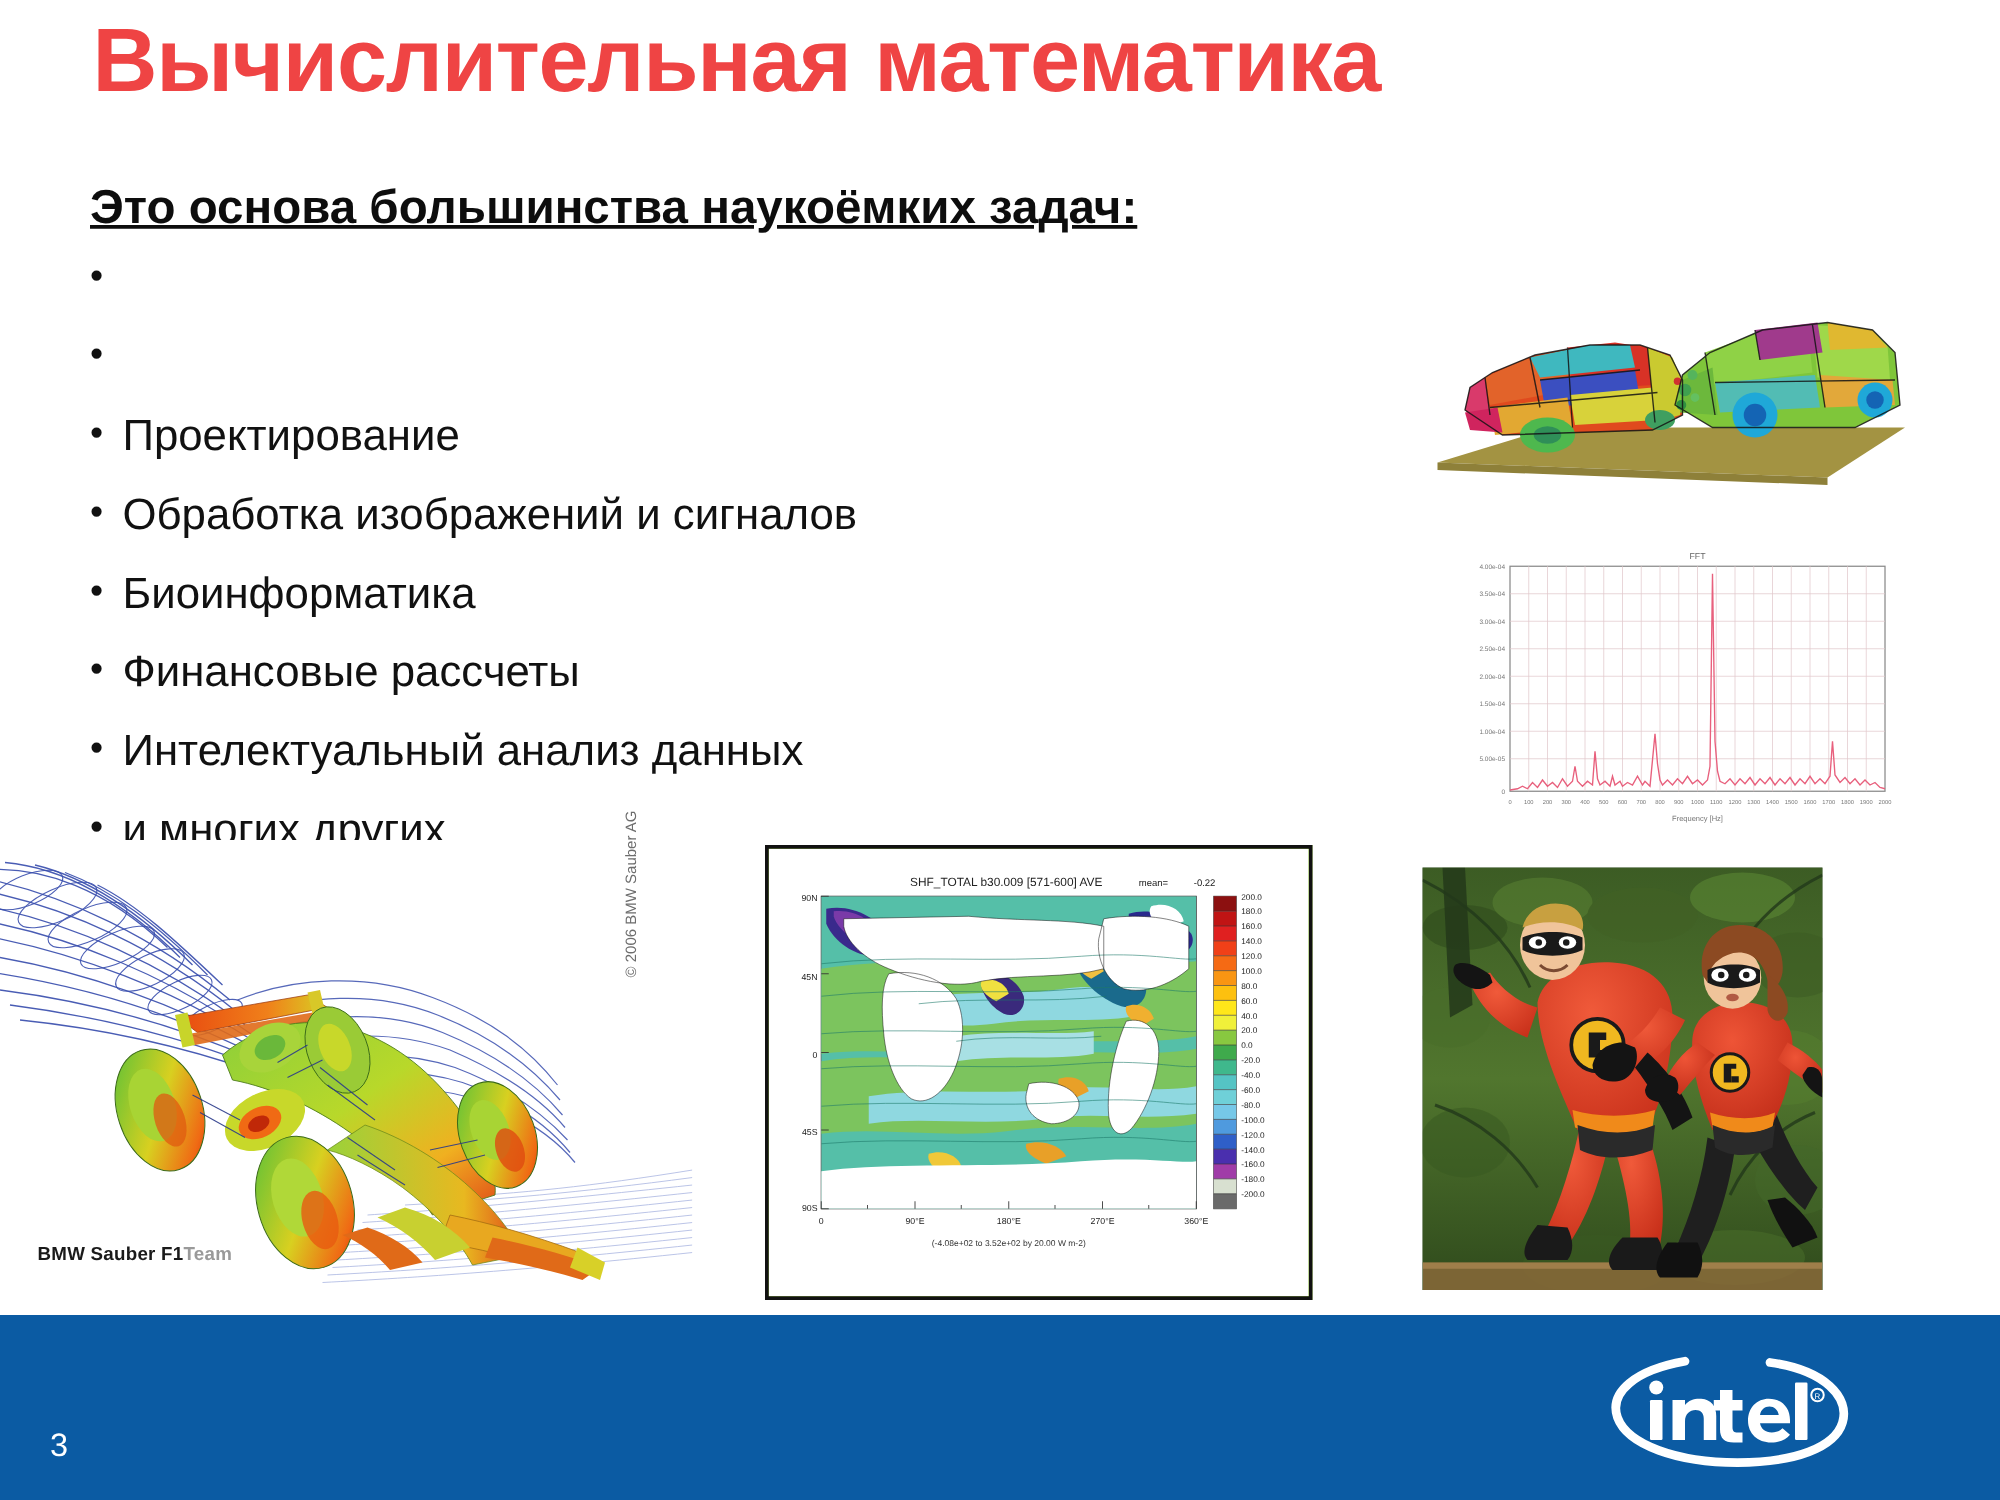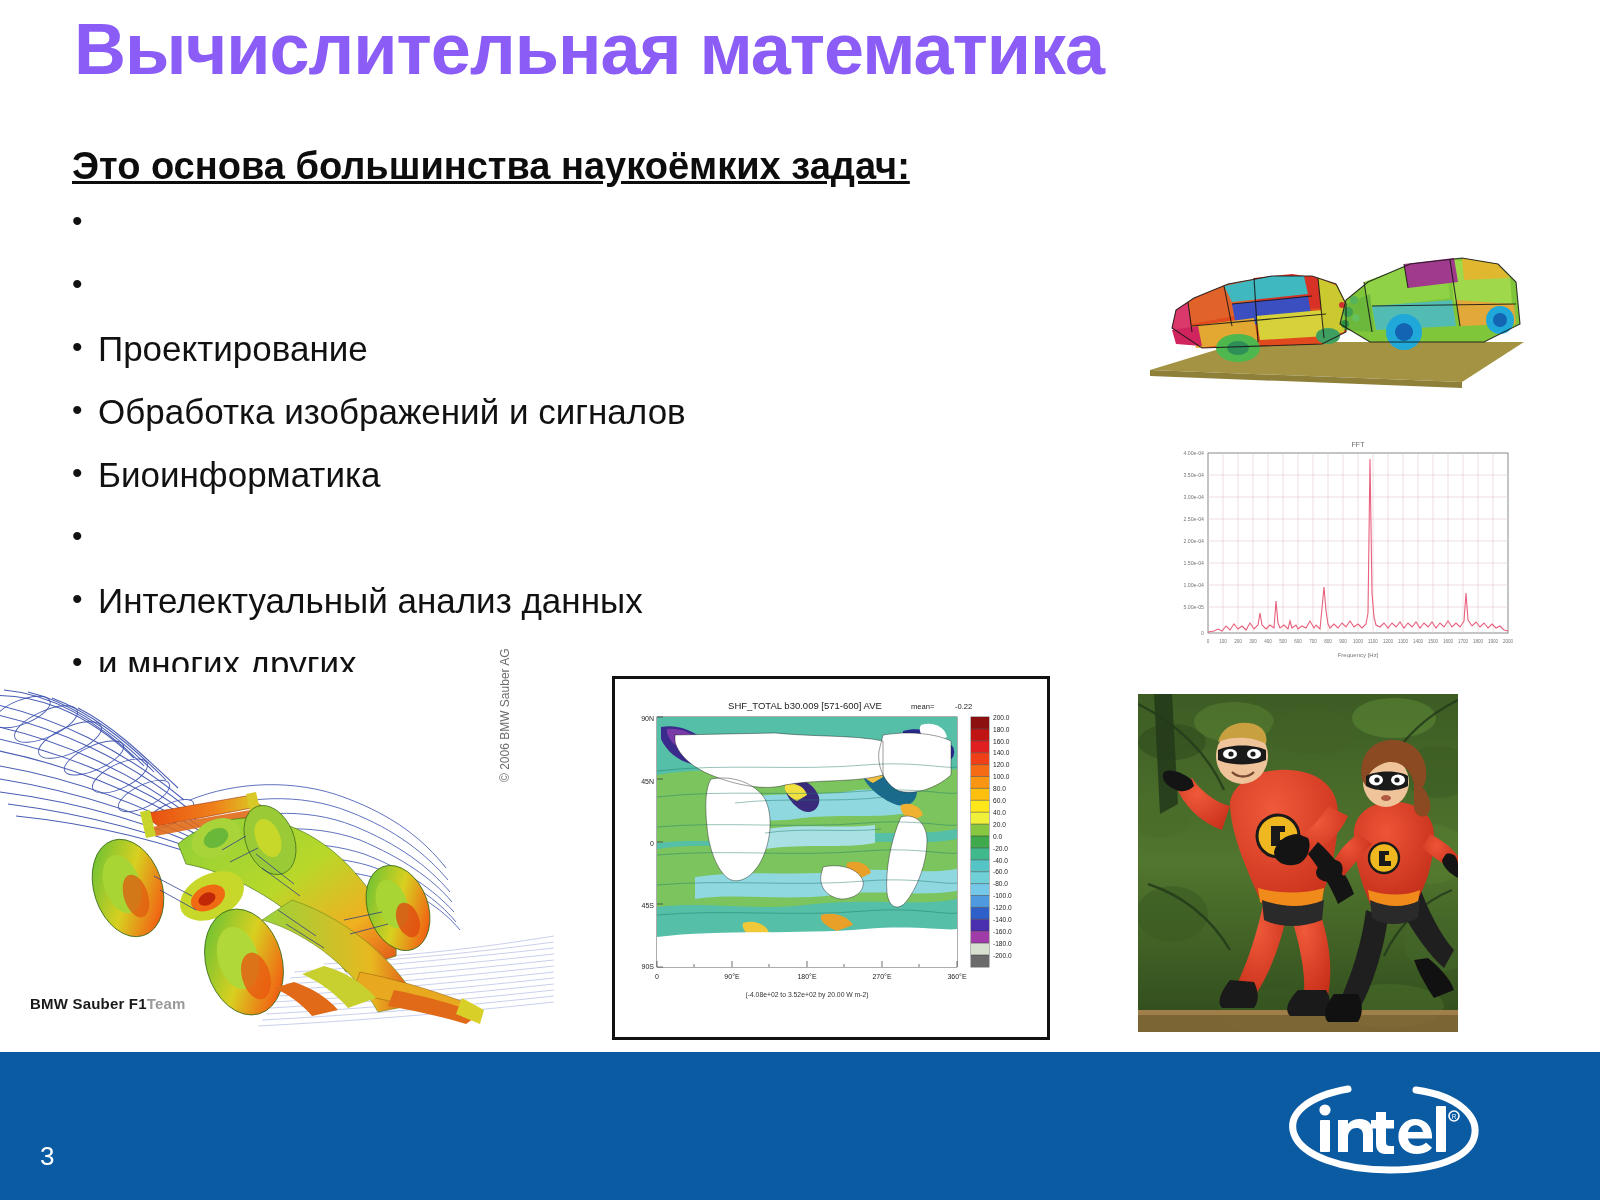--- a/index.html
+++ b/index.html
@@ -6,21 +6,21 @@
   body{
     width:1600px;height:1200px;background:#ffffff;overflow:hidden;
     font-family:"Liberation Sans","DejaVu Sans",sans-serif;
     position:relative;
   }
   .slide{position:absolute;inset:0;background:#fff;}
 
   
   .title{
     position:absolute;left:74px;top:8px;
-    font-size:72px;font-weight:bold;color:#8b5cf6;
+    font-size:72px;font-weight:bold;color:#ef4444;
     letter-spacing:-1px;white-space:nowrap;
   }
 
   
   .lead{
     position:absolute;left:72px;top:145px;
     font-size:38px;font-weight:bold;color:#0d0d0d;white-space:nowrap;text-decoration:underline;
   }
   .bullets{position:absolute;left:72px;top:205px;width:900px;}
   .bullet{
@@ -103,20 +103,21 @@
     <div class="bullet">
       <span class="dot">•</span>
       <span class="txt">Обработка изображений и сигналов</span>
     </div>
     <div class="bullet">
       <span class="dot">•</span>
       <span class="txt">Биоинформатика</span>
     </div>
     <div class="bullet">
       <span class="dot">•</span>
+      <span class="txt">Финансовые рассчеты</span>
     </div>
     <div class="bullet">
       <span class="dot">•</span>
       <span class="txt">Интелектуальный анализ данных</span>
     </div>
     <div class="bullet">
       <span class="dot">•</span>
       <span class="txt">и многих других</span>
     </div>
   </div>

